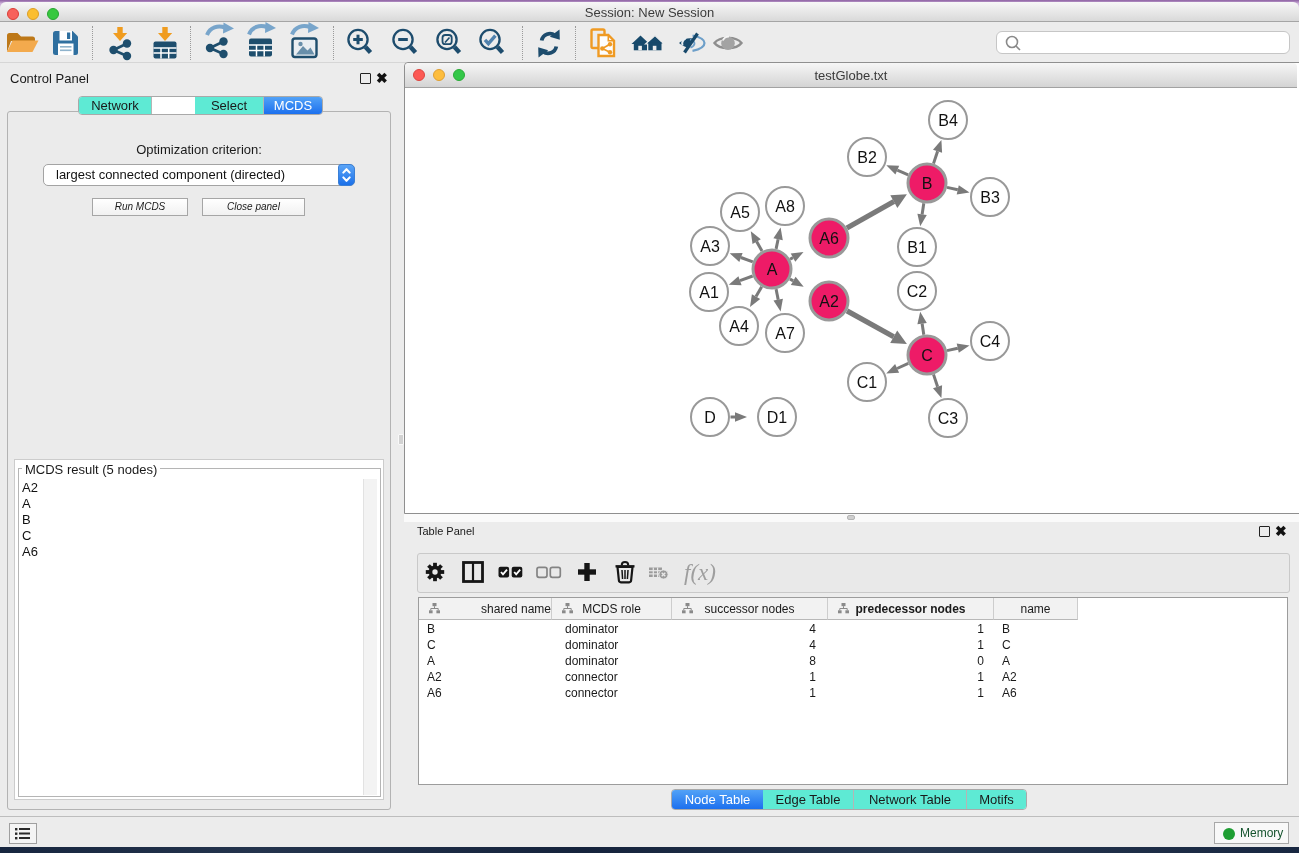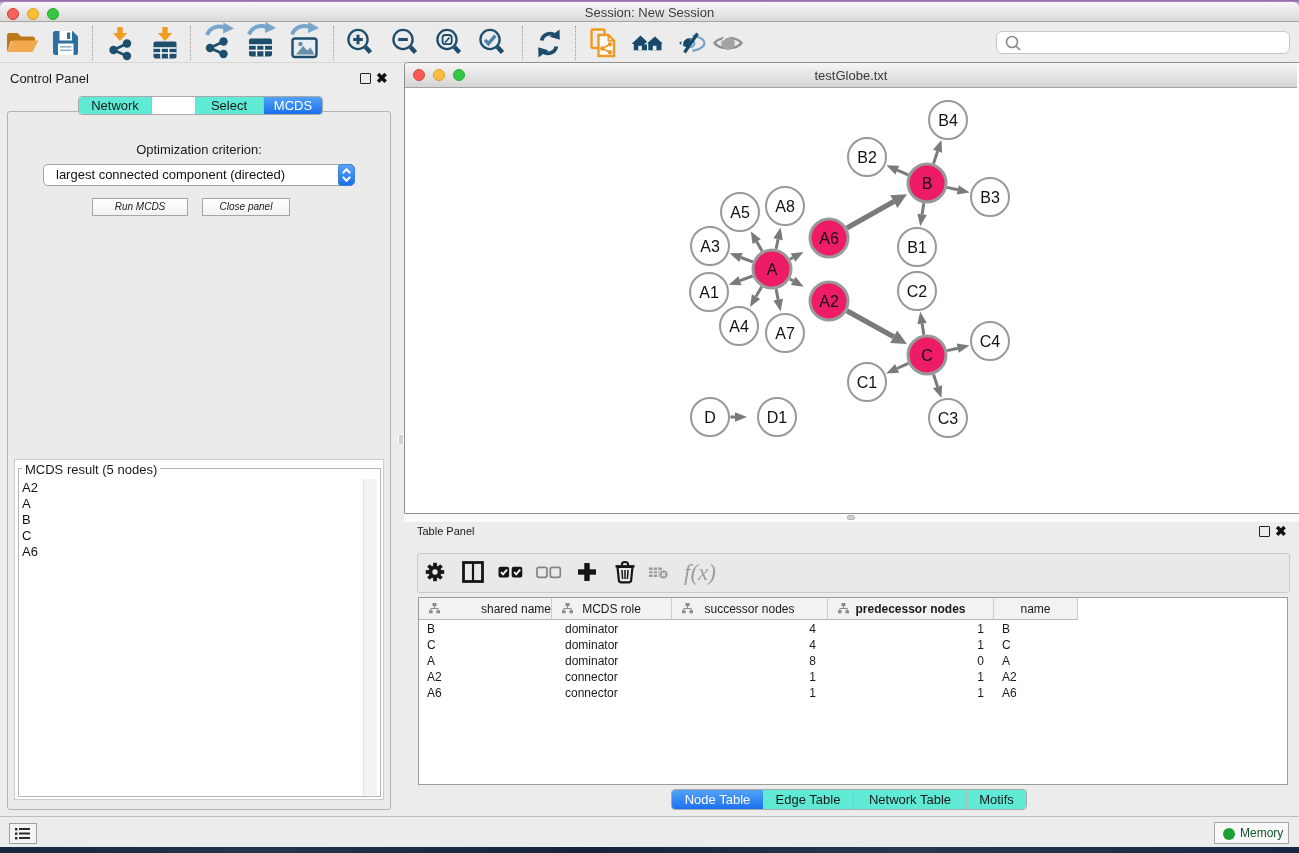--- a/index.html
+++ b/index.html
@@ -186,21 +186,21 @@
 <div class="winbtn" style="left:376px;top:70px;font-size:14px;font-weight:bold;">✖</div>
 <div id="cpBox" class="abs">
   <div id="optlab" class="abs">Optimization criterion:</div>
   <div id="combo" class="abs">largest connected component (directed)</div>
   <div id="comboBtn" class="abs">
     <svg width="15" height="20">
         <path d="M4.3 7.6 L7.5 4.2 L10.7 7.6 M4.3 12.4 L7.5 15.8 L10.7 12.4" fill="none" stroke="#fff" stroke-width="2.1" stroke-linecap="round" stroke-linejoin="round"></path>
       </svg>
   </div>
   <div class="btn" style="left:84px;top:86px;width:96px;">Run MCDS</div>
-  <div class="btn" style="left:194px;top:86px;width:88px;">Close panel</div>
+  <div class="btn" style="left:194px;top:86px;width:103px;">Close panel</div>
   <div id="mcdsWhite" class="abs">
     <div id="mcdsTB" class="abs">
       <div id="mcdsLab" class="abs">MCDS result (5 nodes)</div>
       <div id="mcdsList" class="abs">A2<br>A<br>B<br>C<br>A6</div>
       <div id="mcdsScroll" class="abs"></div>
     </div>
   </div>
 </div>
 <div class="tabrow" style="left:78px;top:96px;">
   <div class="tab" style="width:73px;">Network</div>

